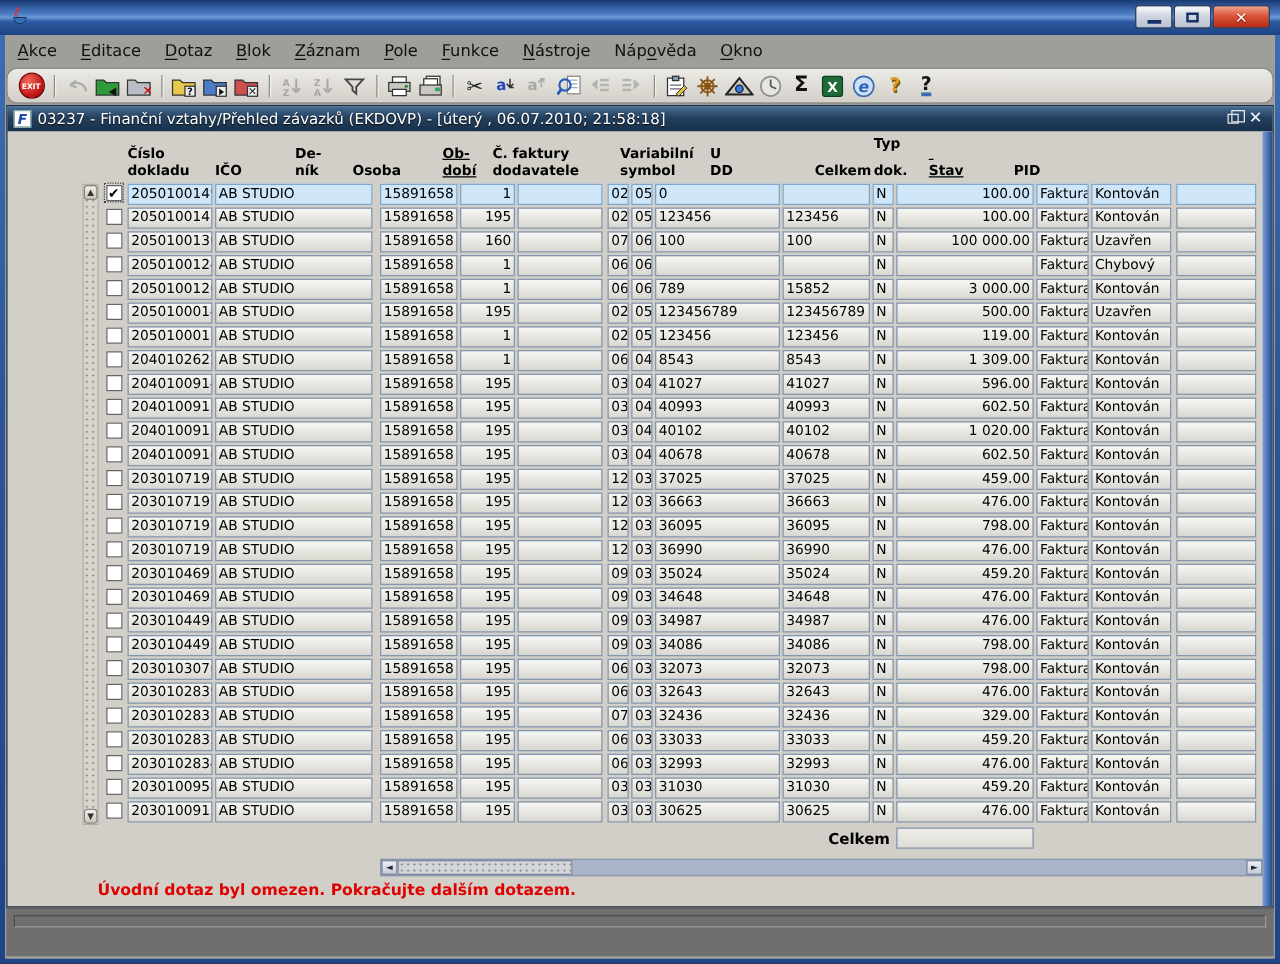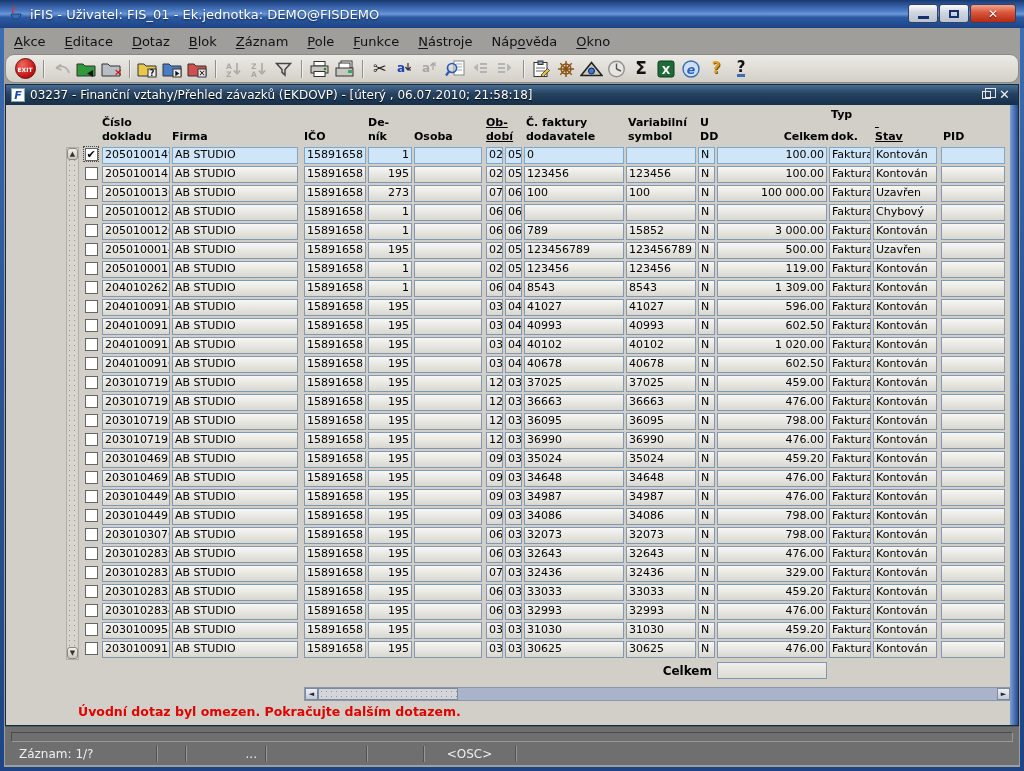--- a/index.html
+++ b/index.html
@@ -76,21 +76,20 @@
 <div id="frame">
 
   <div id="titlebar">
     <span>
       <svg width="16" height="16" viewBox="0 0 16 16">
           <path d="M5 2 q3 2 0 4 q-2 2 1 3" stroke="#d33" stroke-width="1.3" fill="none"></path>
           <path d="M3 10 h10 q-1 5 -5 5 q-4 0 -5 -5 z" fill="#3b6db5" stroke="#123a6e" stroke-width="0.8"></path>
           <path d="M13 11 q3 0 1 2.5" stroke="#3b6db5" stroke-width="1.3" fill="none"></path>
         </svg>
     </span>
-    <span class="ttext">iFIS - Uživatel: FIS_01 - Ek.jednotka: DEMO@FISDEMO</span>
     <span class="winbtns">
       <span class="wbtn">
           <span class="g-min"></span>
         </span>
       <span class="wbtn">
           <span class="g-max"></span>
         </span>
       <span class="wbtn close">✕</span>
     </span>
   </div>
@@ -313,24 +312,20 @@
 
         <div id="thead">
             <div class="hcell" style="width: 14px; margin-right: 4px;">
               <span>&nbsp;</span>
               <span>&nbsp;</span>
             </div>
             <div class="hcell" style="width: 68px; margin-right: 2px;">
               <span>Číslo</span>
               <span>dokladu</span>
             </div>
-            <div class="hcell" style="width: 126px; margin-right: 6px;">
-              <span>&nbsp;</span>
-              <span>Firma</span>
-            </div>
             <div class="hcell" style="width: 62px; margin-right: 2px;">
               <span>&nbsp;</span>
               <span>IČO</span>
             </div>
             <div class="hcell" style="width: 44px; margin-right: 2px;">
               <span>De-</span>
               <span>ník</span>
             </div>
             <div class="hcell" style="width: 68px; margin-right: 4px;">
               <span>&nbsp;</span>
@@ -408,21 +403,21 @@
               <span class="f" style="width: 64px; margin-right: 4px;">Kontován</span>
               <span class="f" style="width: 64px; margin-right: 0px;"></span>
             </div>
             <div class="row">
               <span class="cbcell">
                 <span class="cb"></span>
               </span>
               <span class="f" style="width: 68px; margin-right: 2px;">2050100136</span>
               <span class="f" style="width: 126px; margin-right: 6px;">AB STUDIO</span>
               <span class="f" style="width: 62px; margin-right: 2px;">15891658</span>
-              <span class="f" style="width: 44px; margin-right: 2px; text-align: right;">273</span>
+              <span class="f" style="width: 44px; margin-right: 2px; text-align: right;">160</span>
               <span class="f" style="width: 68px; margin-right: 4px;"></span>
               <span class="f" style="width: 17px; margin-right: 2px; text-align: center;">07</span>
               <span class="f" style="width: 17px; margin-right: 2px; text-align: center;">06</span>
               <span class="f" style="width: 100px; margin-right: 2px;">100</span>
               <span class="f" style="width: 70px; margin-right: 2px;">100</span>
               <span class="f" style="width: 17px; margin-right: 2px;">N</span>
               <span class="f" style="width: 110px; margin-right: 2px; text-align: right;">100 000.00</span>
               <span class="f" style="width: 42px; margin-right: 2px;">Faktura</span>
               <span class="f" style="width: 64px; margin-right: 4px;">Uzavřen</span>
               <span class="f" style="width: 64px; margin-right: 0px;"></span>
@@ -897,25 +892,16 @@
           <span id="htrack"></span>
           <span class="hbtn">►</span>
         </div>
 
         <div id="msg">Úvodní dotaz byl omezen. Pokračujte dalším dotazem.</div>
       </div>
     </div>
 
     <div id="status">
       <div class="topstrip"></div>
-      <div class="cells">
-        <span class="scell" style="width:146px;">Záznam: 1/?</span>
-        <span class="scell" style="width:29px;"></span>
-        <span class="scell" style="width:80px;text-align:right;">...</span>
-        <span class="scell" style="width:101px;"></span>
-        <span class="scell" style="width:57px;"></span>
-        <span class="scell" style="width:92px;text-align:center;">&lt;OSC&gt;</span>
-        <span class="scell filler"></span>
-      </div>
     </div>
 
   </div>
 </div>
 
 </body></html>

